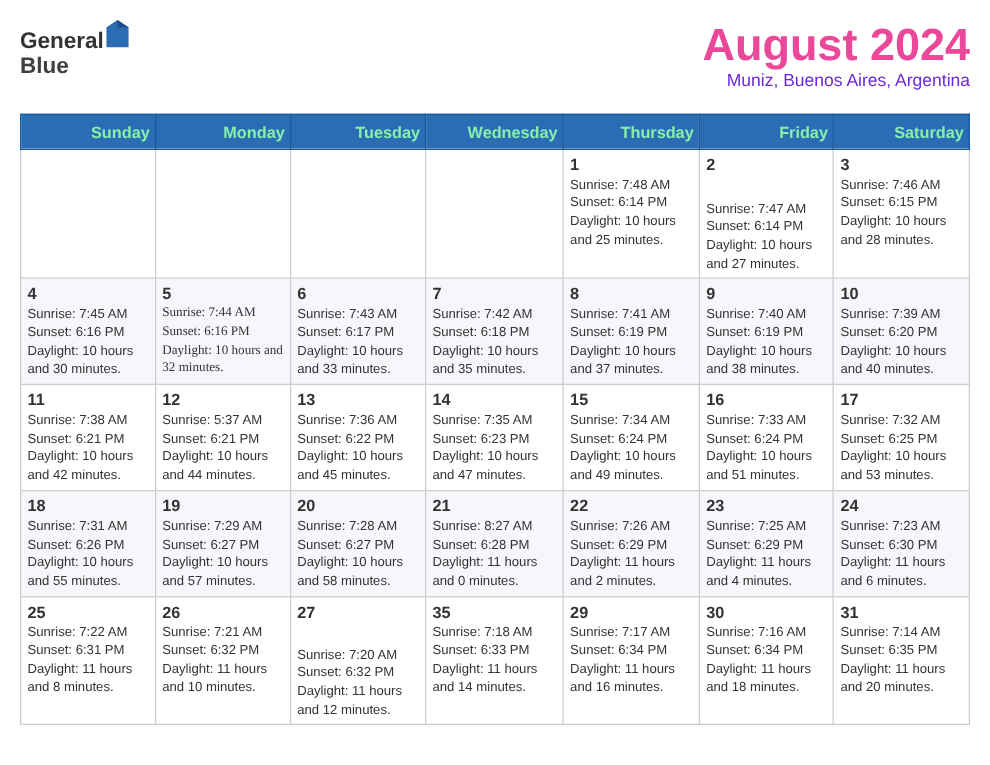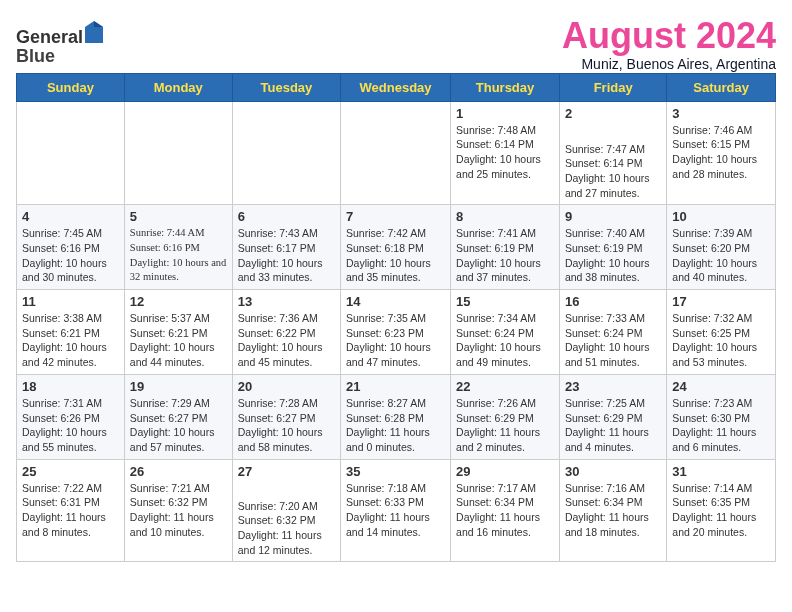--- a/index.html
+++ b/index.html
@@ -6,22 +6,22 @@
     body {
       font-family: Arial, sans-serif;
       background: #fff;
       width: 792px;
       min-height: 612px;
       padding: 16px;
     }
     .header {
       display: flex;
       justify-content: space-between;
-      align-items: center;
-      margin-bottom: 1px;
+      align-items: flex-start;
+      margin-bottom: 19px;
     }
     .logo {
       display: flex;
       align-items: center;
     }
     .logo-text {
       font-size: 18px;
       font-weight: bold;
       line-height: 1.1;
     }
@@ -37,34 +37,34 @@
       text-align: right;
     }
     .month-year {
       font-size: 36px;
       font-weight: bold;
       color: #ec4899;
       line-height: 1.1;
     }
     .location {
       font-size: 14px;
-      color: #0f172a;
+      color: #6d28d9;
     }
     .calendar {
       width: 100%;
       border-collapse: collapse;
       border: 1px solid #ccc;
     }
     .calendar th {
       background-color: #2a6db5;
-      color: #fde047;
+      color: #86efac;
       font-size: 13px;
       font-weight: bold;
       padding: 6px 4px;
-      text-align: center;
+      text-align: right;
       border: 1px solid #1a5a9a;
       margin-top: 20px;
     }
     .calendar td {
       vertical-align: top;
       border: 1px solid #ccc;
       padding: 4px 5px;
       width: 113px;
       min-height: 80px;
       background: #fff;
@@ -189,21 +189,21 @@
         <td>
           <span class="day-num">10</span>
           <div class="day-info" style="white-space: pre-line;"><span>Sunrise: 7:39 AM</span><span>
 Sunset: 6:20 PM</span><span>
 Daylight: 10 hours and 40 minutes.</span></div>
         </td>
       </tr>
       <tr>
         <td>
           <span class="day-num">11</span>
-          <div class="day-info" style="white-space: pre-line;"><span>Sunrise: 3:38 AM</span><span>
+          <div class="day-info" style="white-space: pre-line;"><span>Sunrise: 7:38 AM</span><span>
 Sunset: 6:21 PM</span><span>
 Daylight: 10 hours and 42 minutes.</span></div>
         </td>
         <td>
           <span class="day-num">12</span>
           <div class="day-info" style="white-space: pre-line;"><span>Sunrise: 5:37 AM</span><span>
 Sunset: 6:21 PM</span><span>
 Daylight: 10 hours and 44 minutes.</span></div>
         </td>
         <td>

